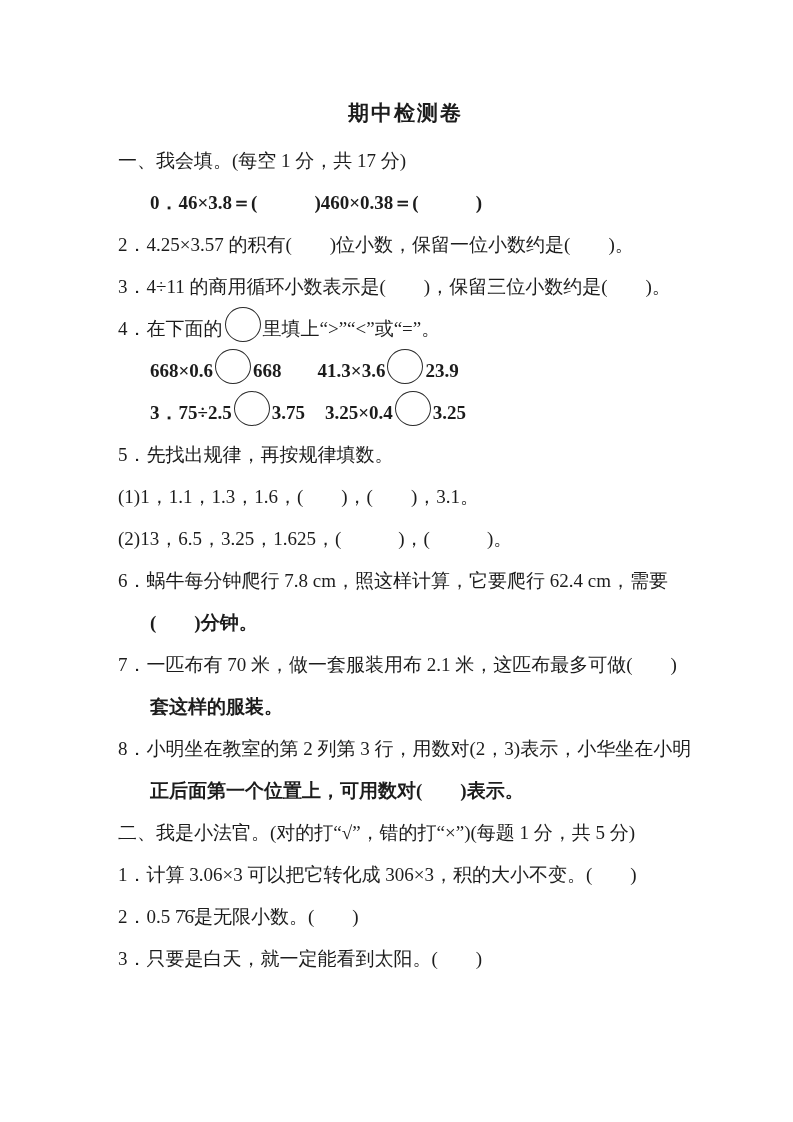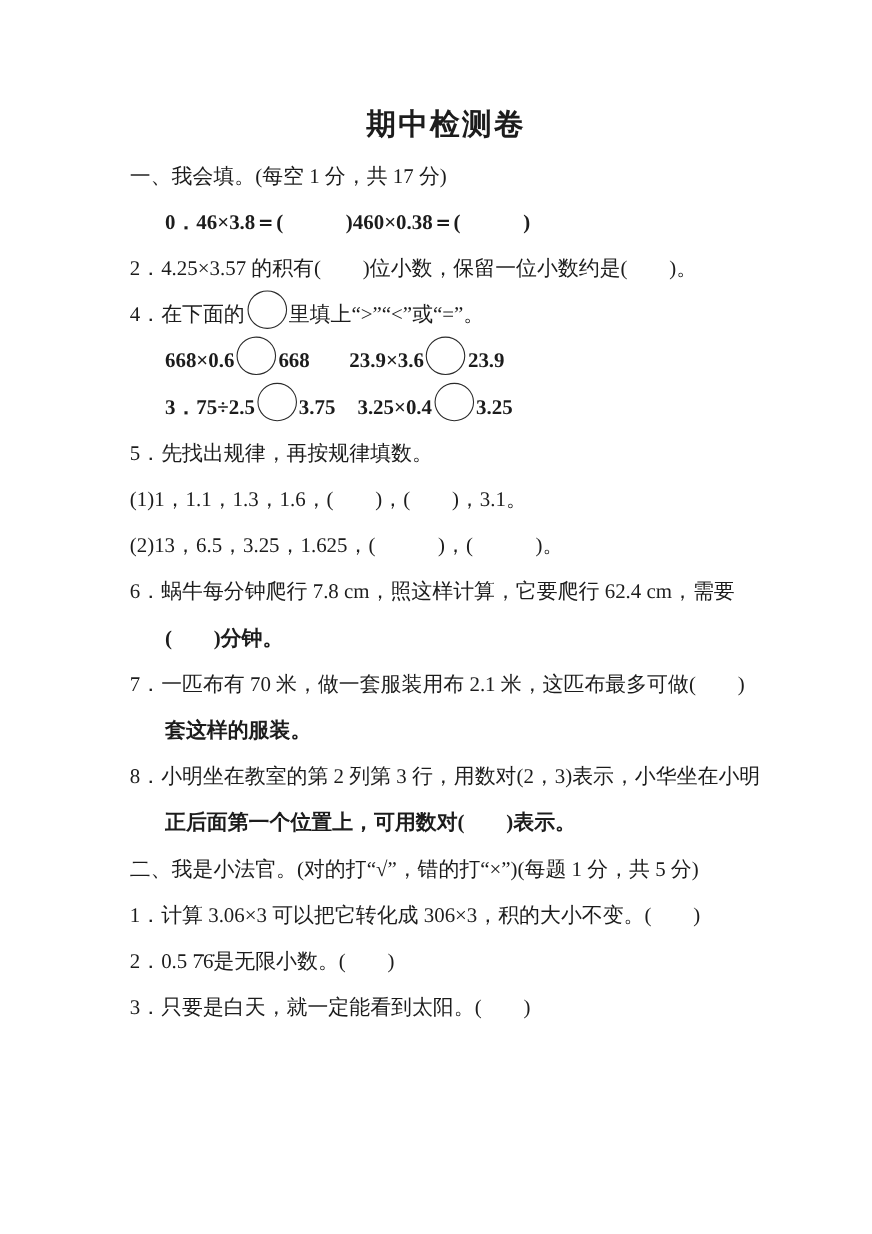--- a/index.html
+++ b/index.html
@@ -13,21 +13,21 @@
     height: 1122px;
     background: #ffffff;
     color: #1c1c1c;
     font-family: "Liberation Serif", "DejaVu Serif", serif;
     font-size: 19px;
     box-sizing: border-box;
     padding: 100px 100px 0 118px;
     overflow: hidden;
   }
   .title {
-    font-size: 27px;
+    font-size: 21px;
     font-weight: 700;
     text-align: center;
     line-height: 26px;
     margin: 0 0 22px 0;
     letter-spacing: 2px;
   }
   .line {
     line-height: 26px;
     height: 26px;
     margin-bottom: 16px;
@@ -69,27 +69,28 @@
 <div class="page">
 
   <h1 class="title">期中检测卷</h1>
 
   <div class="line">一、我会填。(每空 1 分，共 17 分)</div>
 
   <div class="line indent">0．46×3.8＝(　　　)460×0.38＝(　　　)</div>
 
   <div class="line">2．4.25×3.57 的积有(　　)位小数，保留一位小数约是(　　)。</div>
 
+  <div class="line">3．4÷11 的商用循环小数表示是(　　)，保留三位小数约是(　　)。</div>
 
   <div class="line">
     <span>4．在下面的</span><span class="circle"></span><span>里填上“&gt;”“&lt;”或“=”。</span>
   </div>
 
   <div class="line indent">
-    <span>668×0.6</span><span class="circle"></span><span>668</span><span class="gap-wide"></span><span>23.9×3.6</span><span class="circle"></span><span>23.9</span>
+    <span>668×0.6</span><span class="circle"></span><span>668</span><span class="gap-wide"></span><span>41.3×3.6</span><span class="circle"></span><span>23.9</span>
   </div>
 
   <div class="line indent">
     <span>3．75÷2.5</span><span class="circle"></span><span>3.75</span><span class="gap-narrow"></span><span>3.25×0.4</span><span class="circle"></span><span>3.25</span>
   </div>
 
   <div class="line">5．先找出规律，再按规律填数。</div>
   <div class="line">(1)1，1.1，1.3，1.6，(　　)，(　　)，3.1。</div>
   <div class="line">(2)13，6.5，3.25，1.625，(　　　)，(　　　)。</div>
 

